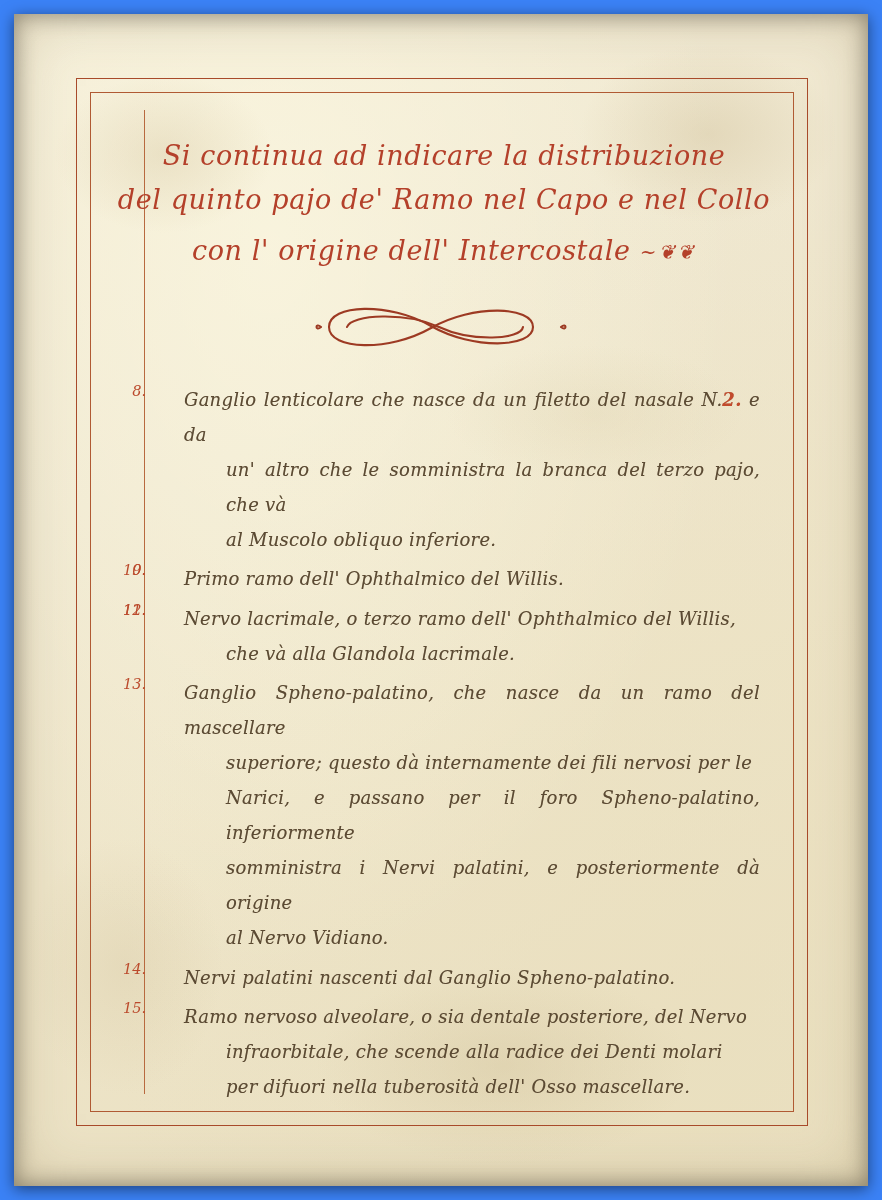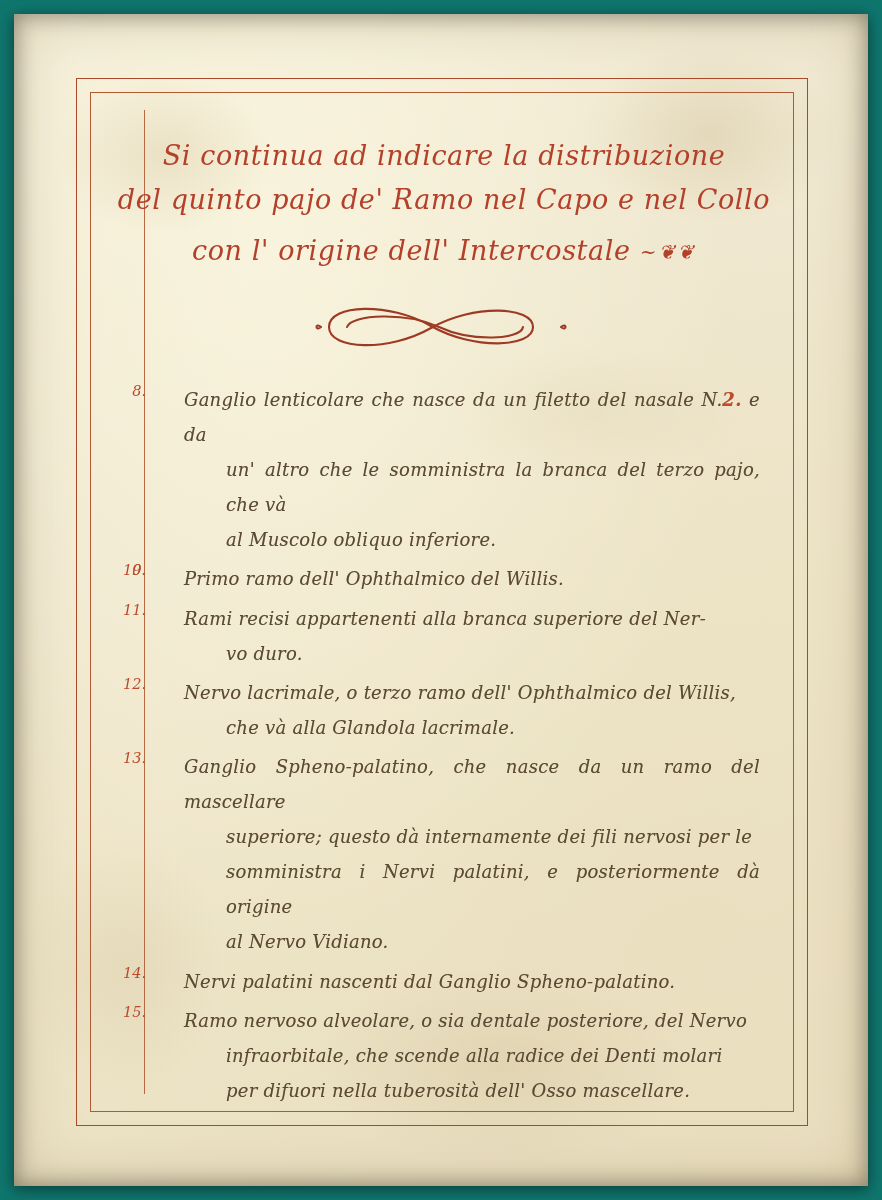--- a/index.html
+++ b/index.html
@@ -5,21 +5,21 @@
   html, body {
     margin: 0;
     padding: 0;
     background: #6d6a62;
   }
   #page {
     position: relative;
     width: 882px;
     height: 1200px;
     overflow: hidden;
-    background: #0f766e;
+    background: #3b82f6;
     font-family: "DejaVu Serif", serif;
   }
   
   #sheet {
     position: absolute;
     left: 14px;
     top: 14px;
     width: 854px;
     height: 1172px;
     background:
@@ -196,39 +196,36 @@
 
       <div class="entry">
         <div class="num">10.</div>
         <div class="body">
           <span class="first-line">Primo ramo dell' Ophthalmico del Willis.</span>
         </div>
       </div>
 
       <div class="entry">
         <div class="num">11.</div>
-        <div class="body">
-          <span class="first-line">Rami recisi appartenenti alla branca superiore del Ner-</span>
-          <span class="cont">vo duro.</span>
-        </div>
       </div>
 
       <div class="entry">
         <div class="num">12.</div>
         <div class="body">
           <span class="first-line">Nervo lacrimale, o terzo ramo dell' Ophthalmico del Willis,</span>
           <span class="cont">che và alla Glandola lacrimale.</span>
         </div>
       </div>
 
       <div class="entry">
         <div class="num">13.</div>
         <div class="body">
           <span class="first-line">Ganglio Spheno-palatino, che nasce da un ramo del mascellare</span>
           <span class="cont">superiore; questo dà internamente dei fili nervosi per le</span>
+          <span class="cont">Narici, e passano per il foro Spheno-palatino, inferiormente</span>
           <span class="cont">somministra i Nervi palatini, e posteriormente dà origine</span>
           <span class="cont">al Nervo Vidiano.</span>
         </div>
       </div>
 
       <div class="entry">
         <div class="num">14.</div>
         <div class="body">
           <span class="first-line">Nervi palatini nascenti dal Ganglio Spheno-palatino.</span>
         </div>

